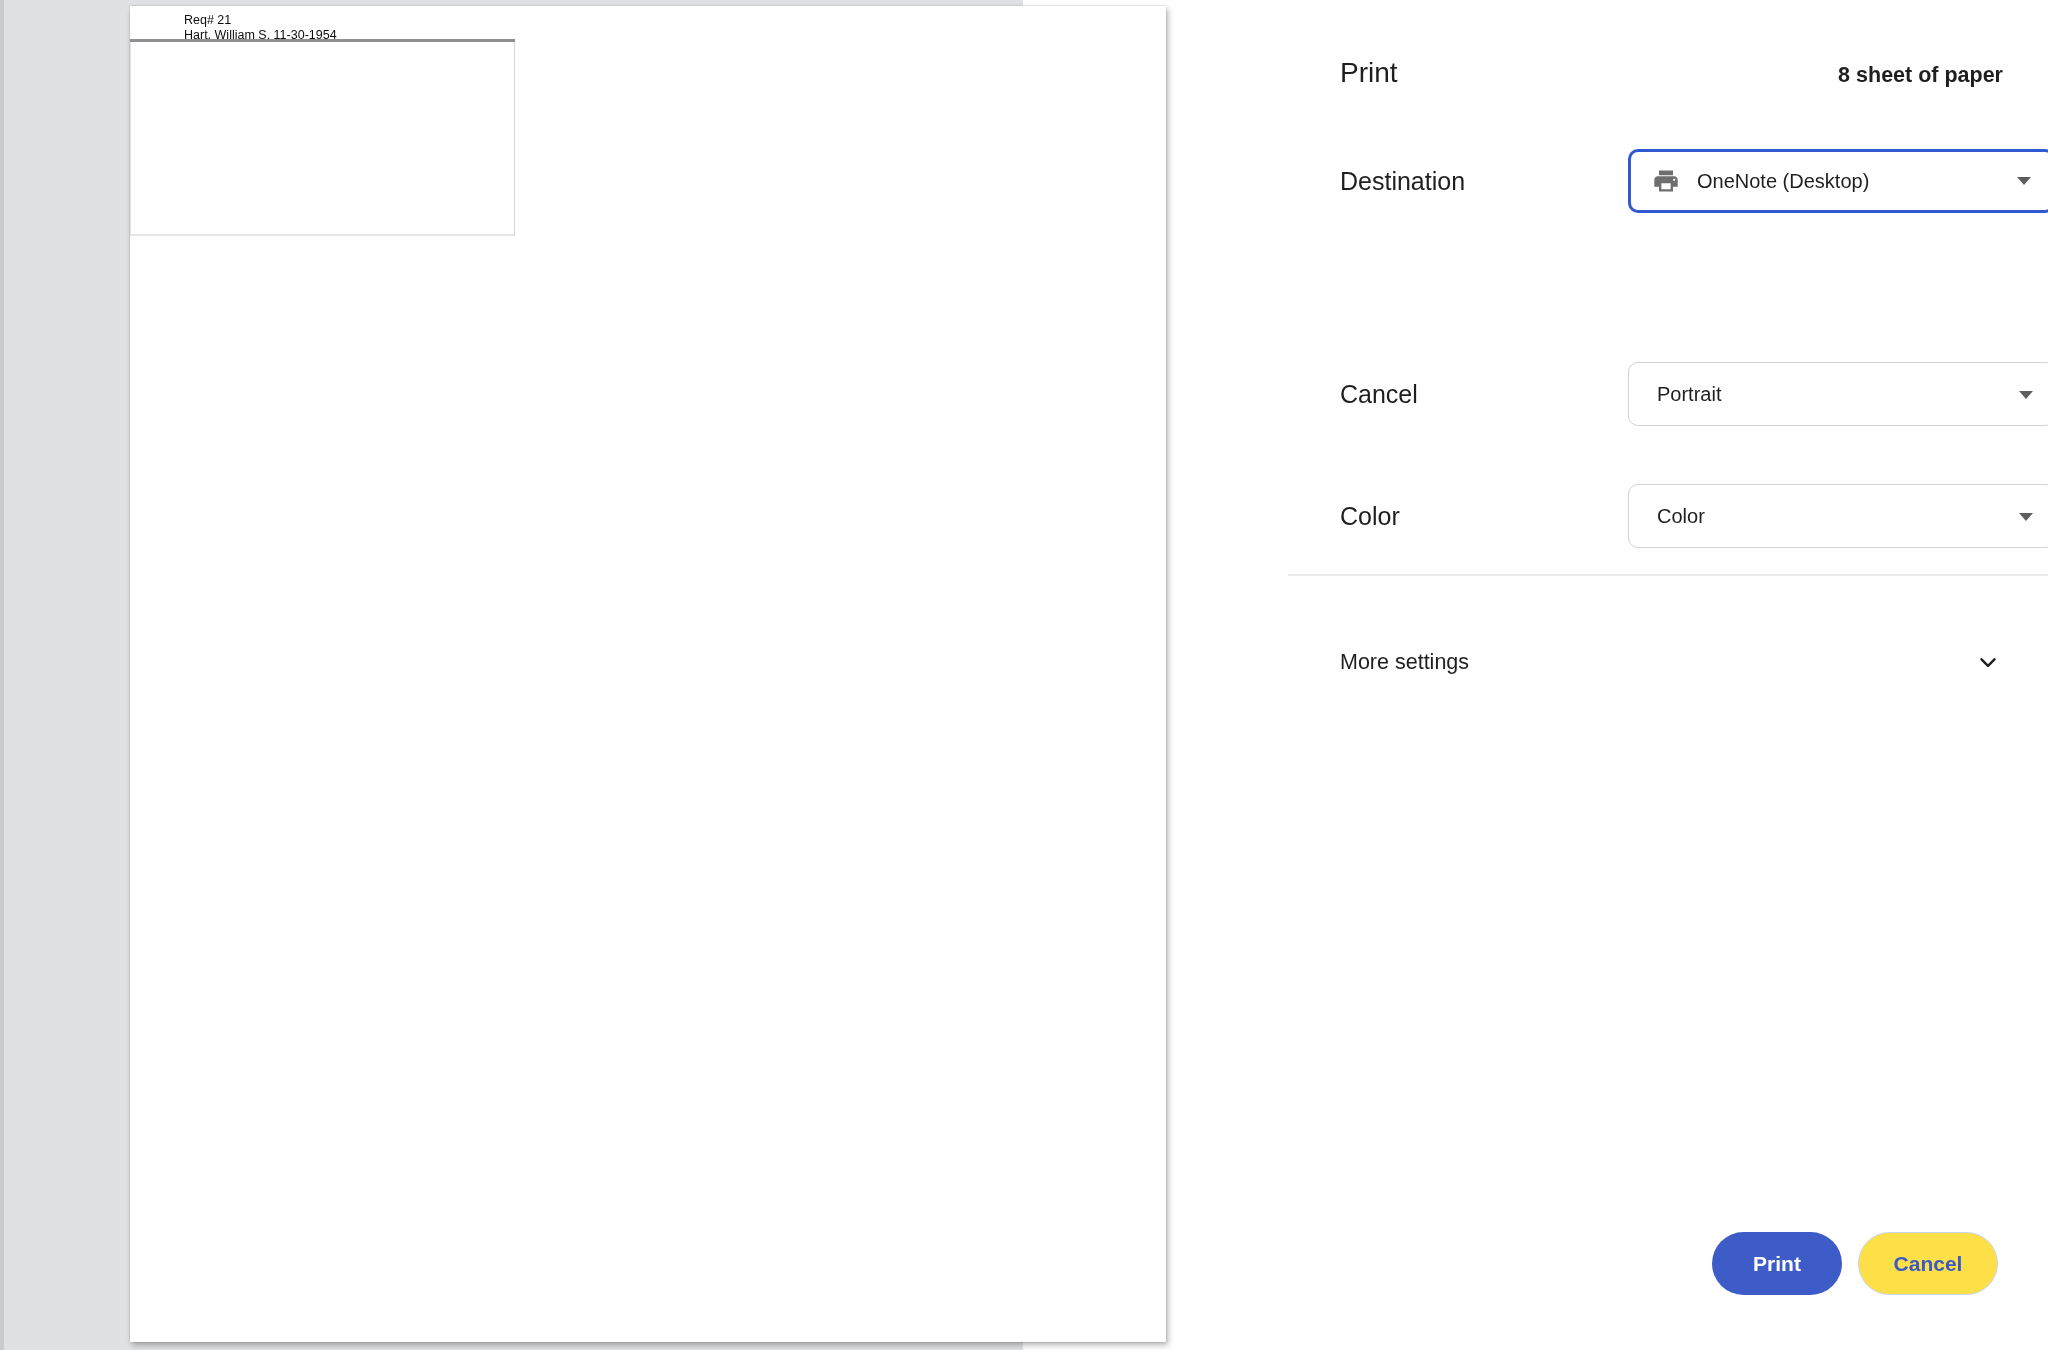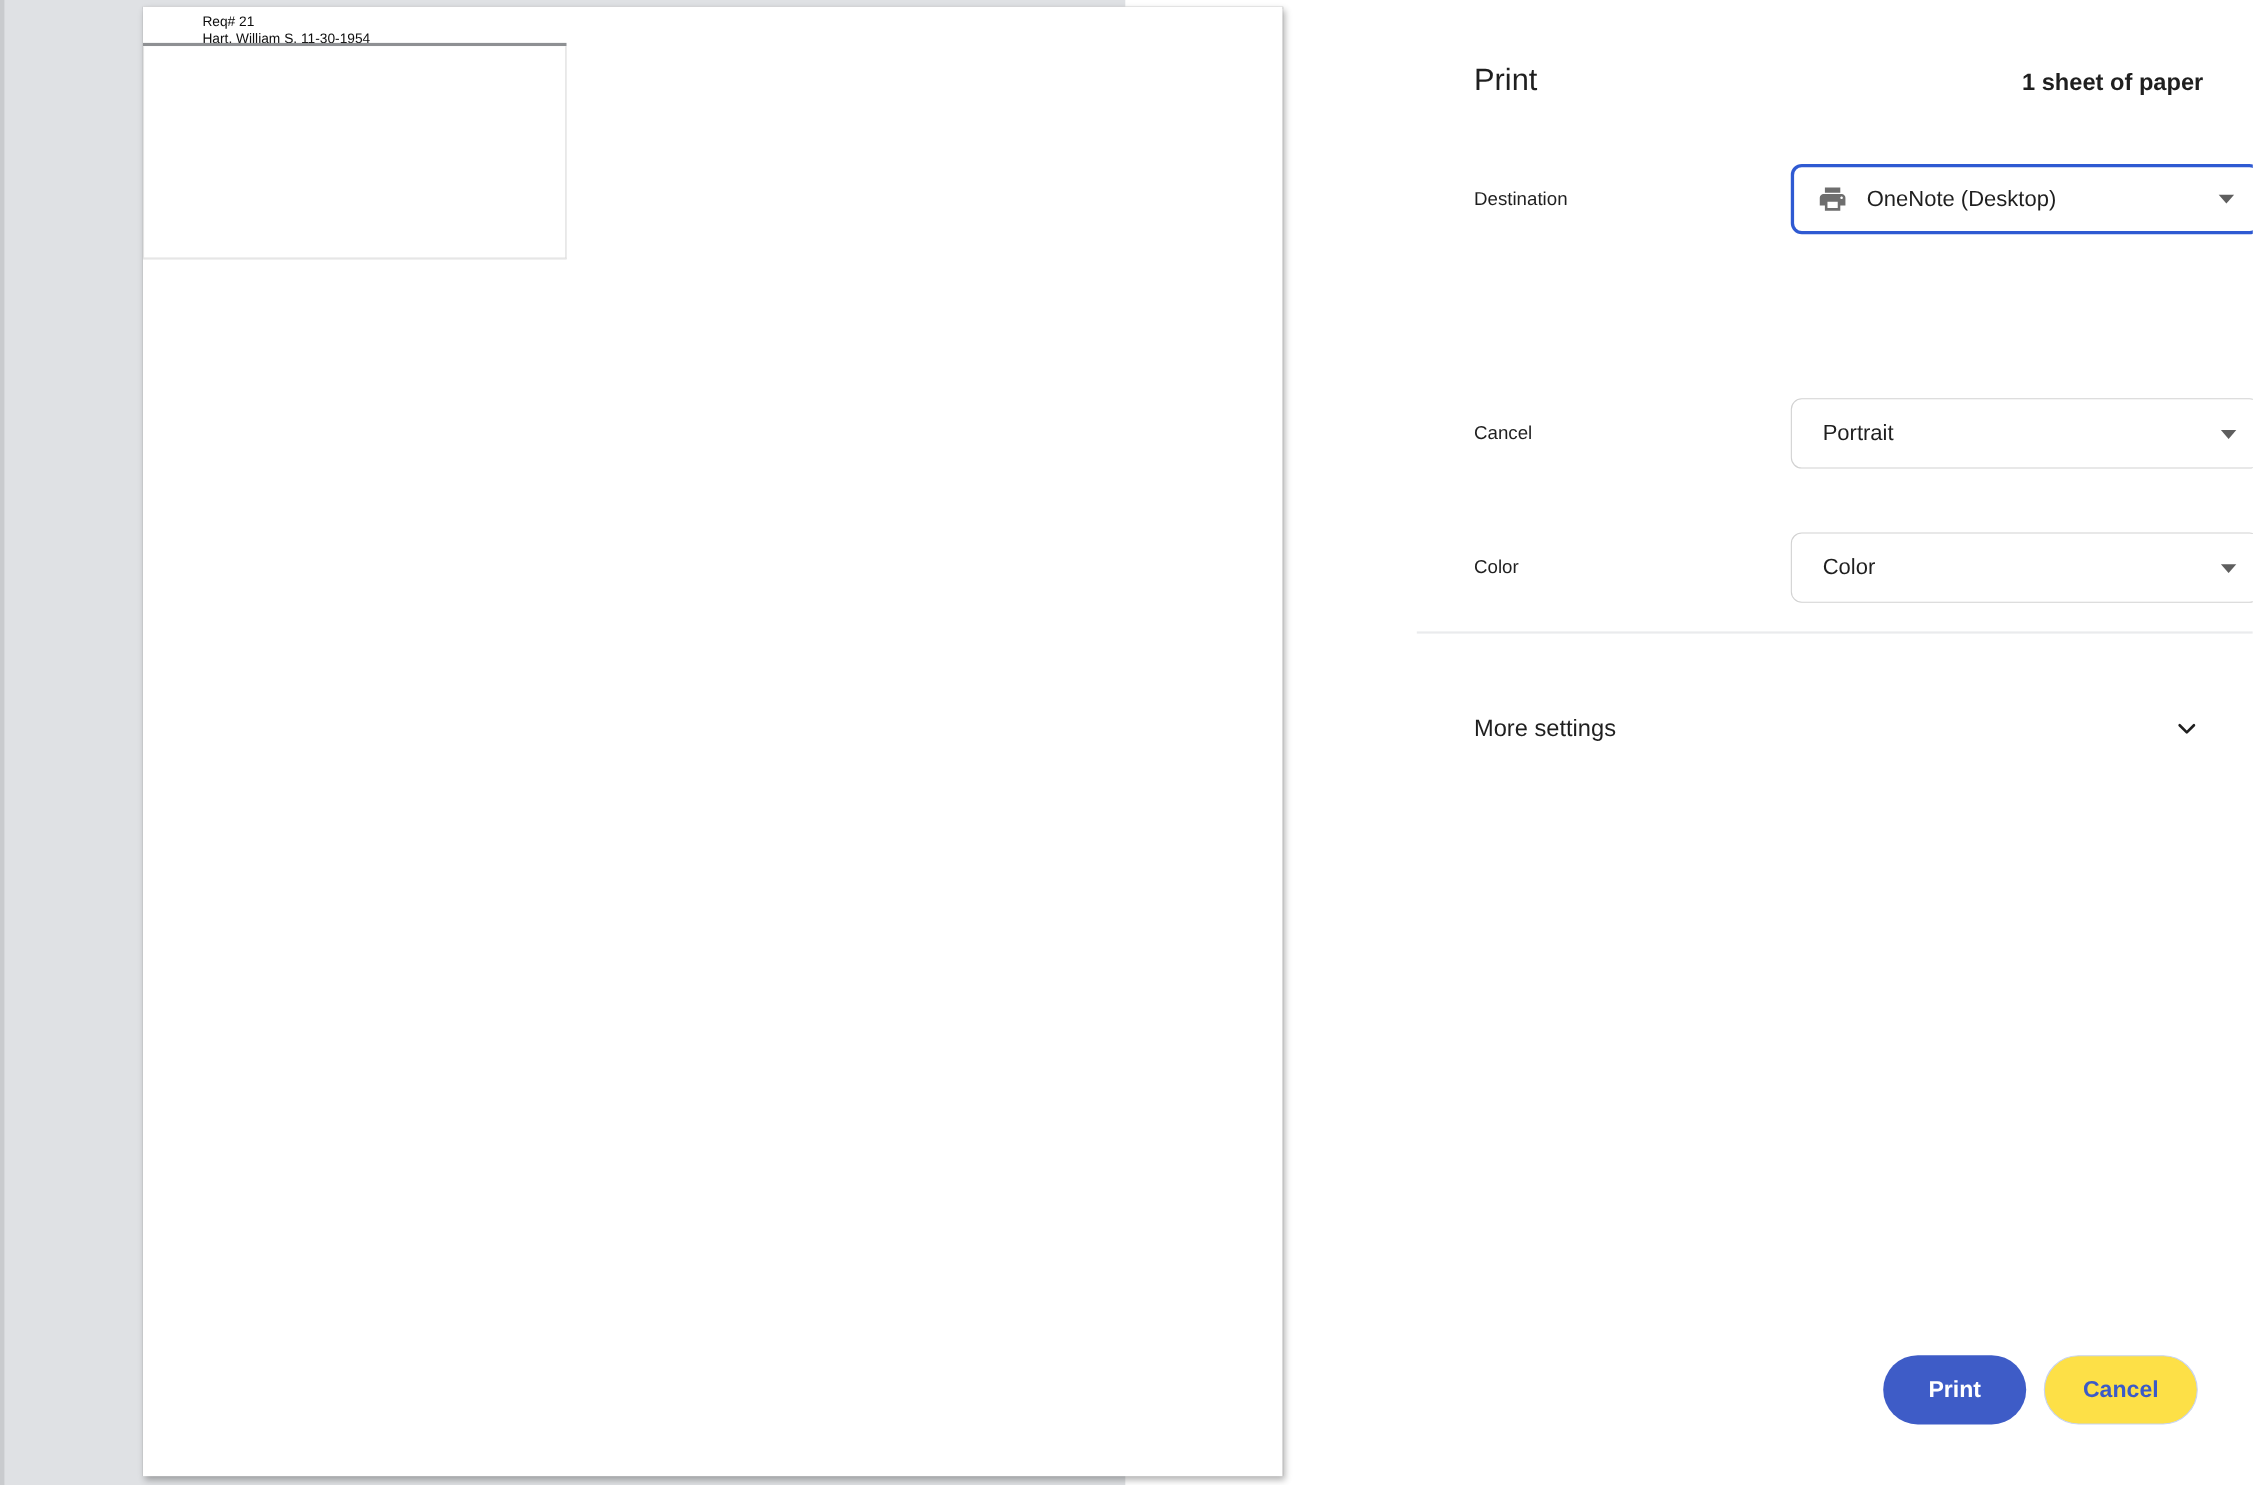--- a/index.html
+++ b/index.html
@@ -23,21 +23,21 @@
   }
   
   .panel{position:absolute;left:1288px;top:0;width:760px;height:1350px;background:#ffffff;}
   .panel-title{position:absolute;left:52px;top:56px;font-size:28px;line-height:34px;font-weight:400;color:#1f1f1f;}
   .sheets{position:absolute;right:45px;top:61px;font-size:21.5px;line-height:28px;font-weight:700;color:#1f1f1f;}
   .row{position:absolute;left:0;width:760px;height:64px;}
   .row-destination{top:149px;}
   .row-pages{top:255px;}
   .row-layout{top:362px;}
   .row-color{top:484px;}
-  .row-label{position:absolute;left:52px;top:0;line-height:64px;font-size:17px;color:#1f1f1f;}
+  .row-label{position:absolute;left:52px;top:0;line-height:64px;font-size:25px;color:#1f1f1f;}
   .dropdown{
     position:absolute;left:340px;top:0;width:427px;height:64px;box-sizing:border-box;
     background:#fff;border:1px solid #d2d2d2;border-radius:10px;cursor:pointer;
   }
   .dropdown .dd-text{
     position:absolute;left:28px;top:0;line-height:62px;font-size:20px;color:#1f1f1f;white-space:nowrap;
   }
   .dropdown.focused{border:3px solid #2f5ad2;}
   .dropdown.focused .dd-text{left:66px;line-height:58px;}
   .dd-caret{
@@ -70,21 +70,21 @@
       </div>
       <div class="doc-rule"></div>
       <div class="doc-box"></div>
     </div>
     <div class="left-strip"></div>
   </div>
 
   <div class="panel">
 
     <div class="panel-title">Print</div>
-    <div class="sheets">1 sheet of paper</div>
+    <div class="sheets">8 sheet of paper</div>
 
     <div class="row row-destination">
       <div class="row-label">Destination</div>
       <div class="dropdown focused">
         <svg class="printer-ic" viewBox="0 0 24 24" fill="#6e6e6e">
           <path d="M19 8H5c-1.66 0-3 1.34-3 3v6h4v4h12v-4h4v-6c0-1.66-1.34-3-3-3zm-3 11H8v-5h8v5zm3-7c-.55 0-1-.45-1-1s.45-1 1-1 1 .45 1 1-.45 1-1 1zm-1-9H6v4h12V3z"></path>
         </svg>
         <span class="dd-text">OneNote (Desktop)</span>
         <span class="dd-caret"></span>
       </div>

